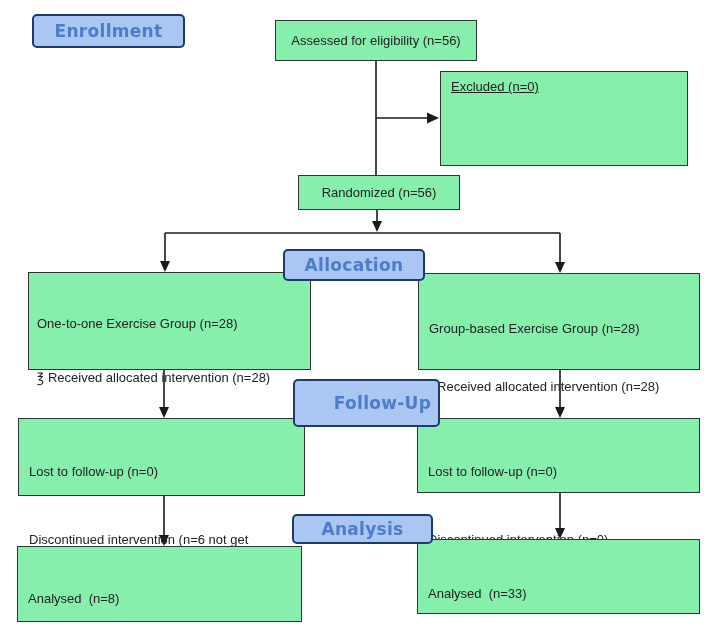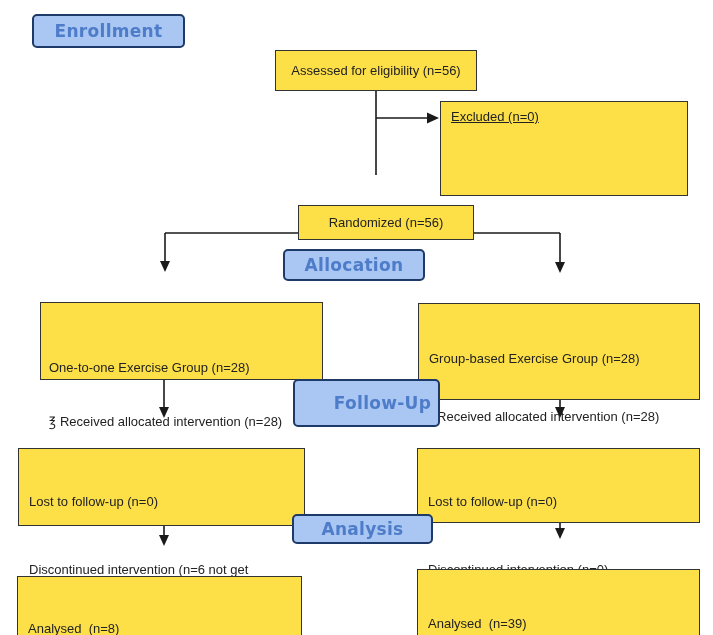--- a/index.html
+++ b/index.html
@@ -15,28 +15,27 @@
     position:relative;
     width:713px;height:635px;
     background:#ffffff;
     font-family:"Liberation Sans",sans-serif;
     color:#222;
     overflow:hidden;
   }
   #connectors{position:absolute;left:0;top:0;z-index:1;}
   .node{
     position:absolute;
-    background:#fde047;
+    background:#86efac;
     border:1.4px solid var(--box-border);
     font-size:13px;
     line-height:18px;
     z-index:2;
     box-sizing:border-box;
     white-space:pre-wrap;
-    margin-top:30px;
   }
   .node.center{
     display:flex;align-items:center;justify-content:center;
     text-align:center;
   }
   .node.topleft{padding:6px 10px;text-decoration:underline;}
   .stage{
     position:absolute;
     background:var(--stage-fill);
     border:2px solid var(--stage-border);
@@ -90,23 +89,23 @@
 
   <div class="stage" style="left:32px;top:14px;width:153px;height:34px;">Enrollment</div>
   <div class="stage" style="left:283px;top:249px;width:142px;height:32px;">Allocation</div>
   <div class="stage" style="left:293px;top:379px;width:147px;height:48px;padding-left:32px;">Follow-Up</div>
   <div class="stage" style="left:292px;top:514px;width:141px;height:30px;">Analysis</div>
 
   <div class="node center" style="left:275px;top:20px;width:202px;height:41px;border-width:1.2px;">Assessed for eligibility (n=56)</div>
 
   <div class="node topleft" style="left:440px;top:71px;width:248px;height:95px;border-width:1.2px;">Excluded (n=0)</div>
 
-  <div class="node center" style="left:298px;top:175px;width:176px;height:35px;border-width:1.2px;">Randomized (n=56)</div>
+  <div class="node center" style="left:298px;top:175px;width:162px;height:35px;border-width:1.2px;">Randomized (n=56)</div>
 
-  <div class="node tight" style="left:40px;top:272px;width:283px;height:78px;padding:20px 8px;">
+  <div class="node tight" style="left:28px;top:272px;width:283px;height:98px;padding:6px 8px;">
     <span class="bline">One-to-one Exercise Group (n=28)</span>
     <span class="bline"><span class="glyph-bullet">℥</span><span>Received allocated intervention (n=28)</span></span>
     <span class="bline"><span class="diamond-bullet">♦</span><span>Did not receive allocated intervention(n=0)</span></span>
   </div>
 
   <div class="node loose" style="left:418px;top:273px;width:282px;height:97px;padding:8px 10px;">
     <span class="bline">Group-based Exercise Group (n=28)</span>
     <span class="bline"><span class="diamond-bullet">♦</span><span>Received allocated intervention (n=28)</span></span>
     <span class="bline"><span class="diamond-bullet">♦</span><span>Did not receive allocated intervention (n=0)</span></span>
   </div>
@@ -120,17 +119,17 @@
     <span class="bline">Lost to follow-up (n=0)</span>
     <span class="bline line2">Discontinued intervention (n=0)</span>
   </div>
 
   <div class="node" style="left:17px;top:546px;width:285px;height:76px;padding:7px 10px;">
     <span class="bline">Analysed  (n=8)</span>
     
   </div>
 
   <div class="node lh21" style="left:417px;top:539px;width:283px;height:75px;padding:7px 10px;">
-    <span class="bline">Analysed  (n=39)</span>
+    <span class="bline">Analysed  (n=33)</span>
     
   </div>
 
 </div>
 
 </body></html>

